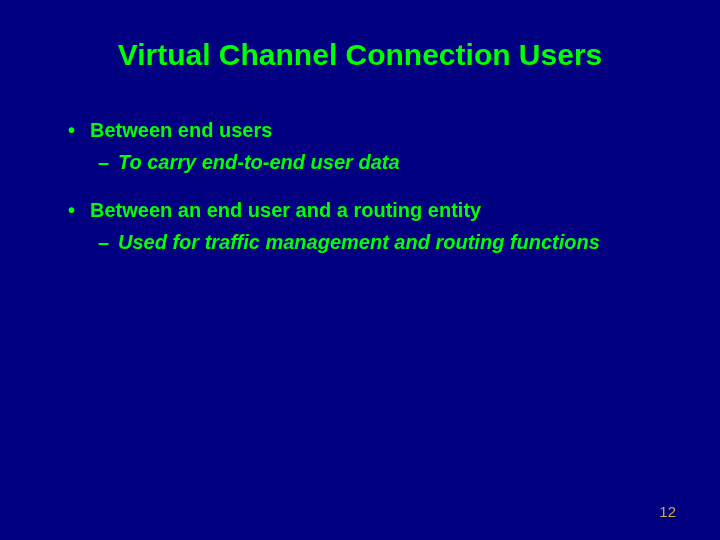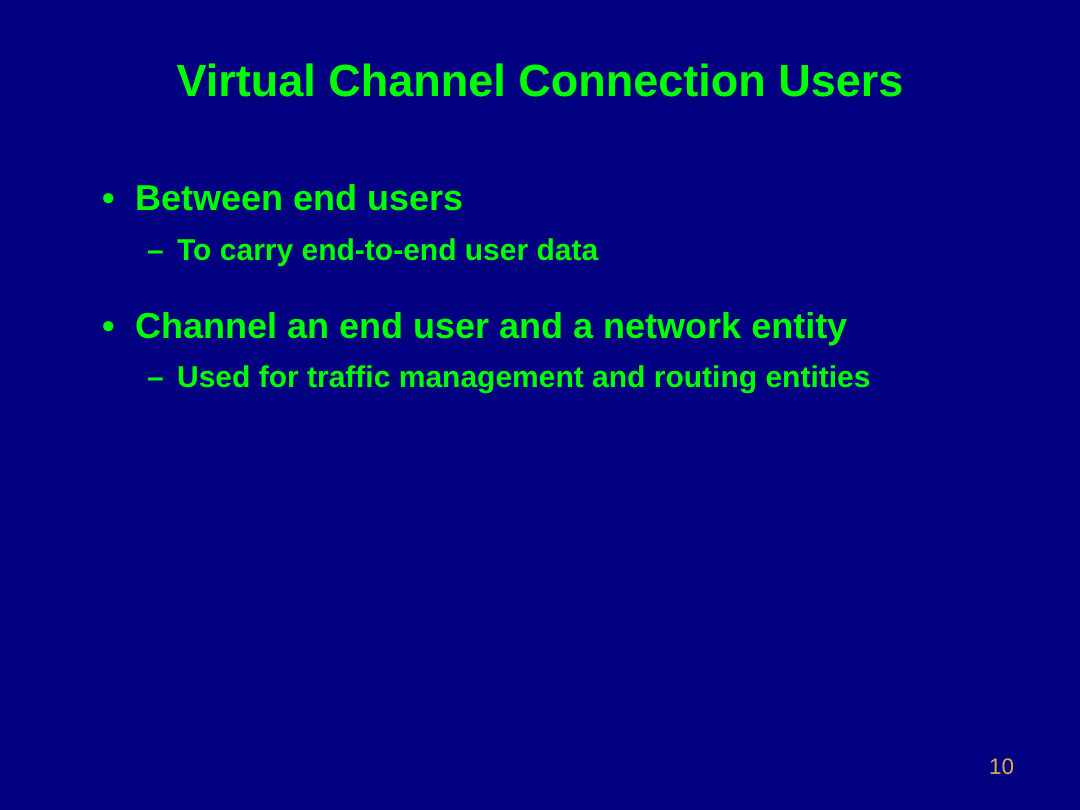--- a/index.html
+++ b/index.html
@@ -29,34 +29,35 @@
   }
   .content {
     position: absolute;
     top: 118px;
     left: 68px;
     width: 600px;
     color: #00ff00;
     font-weight: bold;
   }
   .bullet1 {
-    font-size: 24px;
+    font-size: 20px;
     line-height: 1.25;
     margin-bottom: 6px;
     text-indent: -22px;
     padding-left: 22px;
   }
   .bullet1 .dot {
     display: inline-block;
     width: 22px;
     text-indent: 0;
   }
   .sublist {
     margin-left: 30px;
     margin-bottom: 22px;
+    font-style: italic;
   }
   .bullet2 {
     font-size: 20px;
     line-height: 1.35;
     text-indent: -20px;
     padding-left: 20px;
   }
   .bullet2 .dash {
     display: inline-block;
     width: 20px;
@@ -83,26 +84,26 @@
     <div class="bullet1">
       <span class="dot">•</span><span>Between end users</span>
     </div>
     <div class="sublist">
       <div class="bullet2">
         <span class="dash">–</span><span>To carry end-to-end user data</span>
       </div>
     </div>
 
     <div class="bullet1">
-      <span class="dot">•</span><span>Channel an end user and a network entity</span>
+      <span class="dot">•</span><span>Between an end user and a routing entity</span>
     </div>
 
     <div class="sublist">
       <div class="bullet2">
-        <span class="dash">–</span><span>Used for traffic management and routing entities</span>
+        <span class="dash">–</span><span>Used for traffic management and routing functions</span>
       </div>
     </div>
 
   </div>
 
-  <div class="page-number">10</div>
+  <div class="page-number">12</div>
 
 </div>
 
 </body></html>

